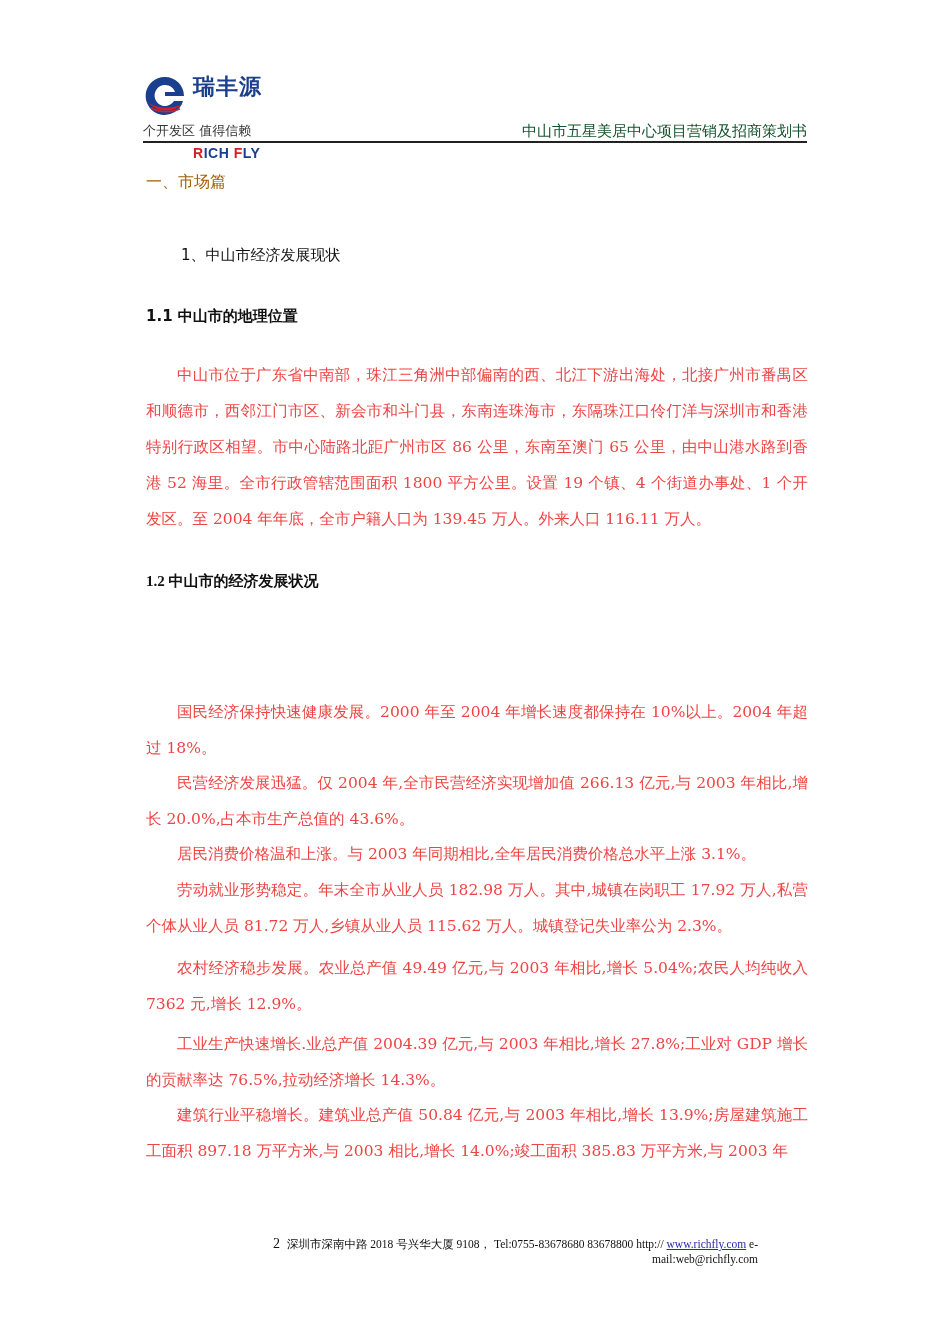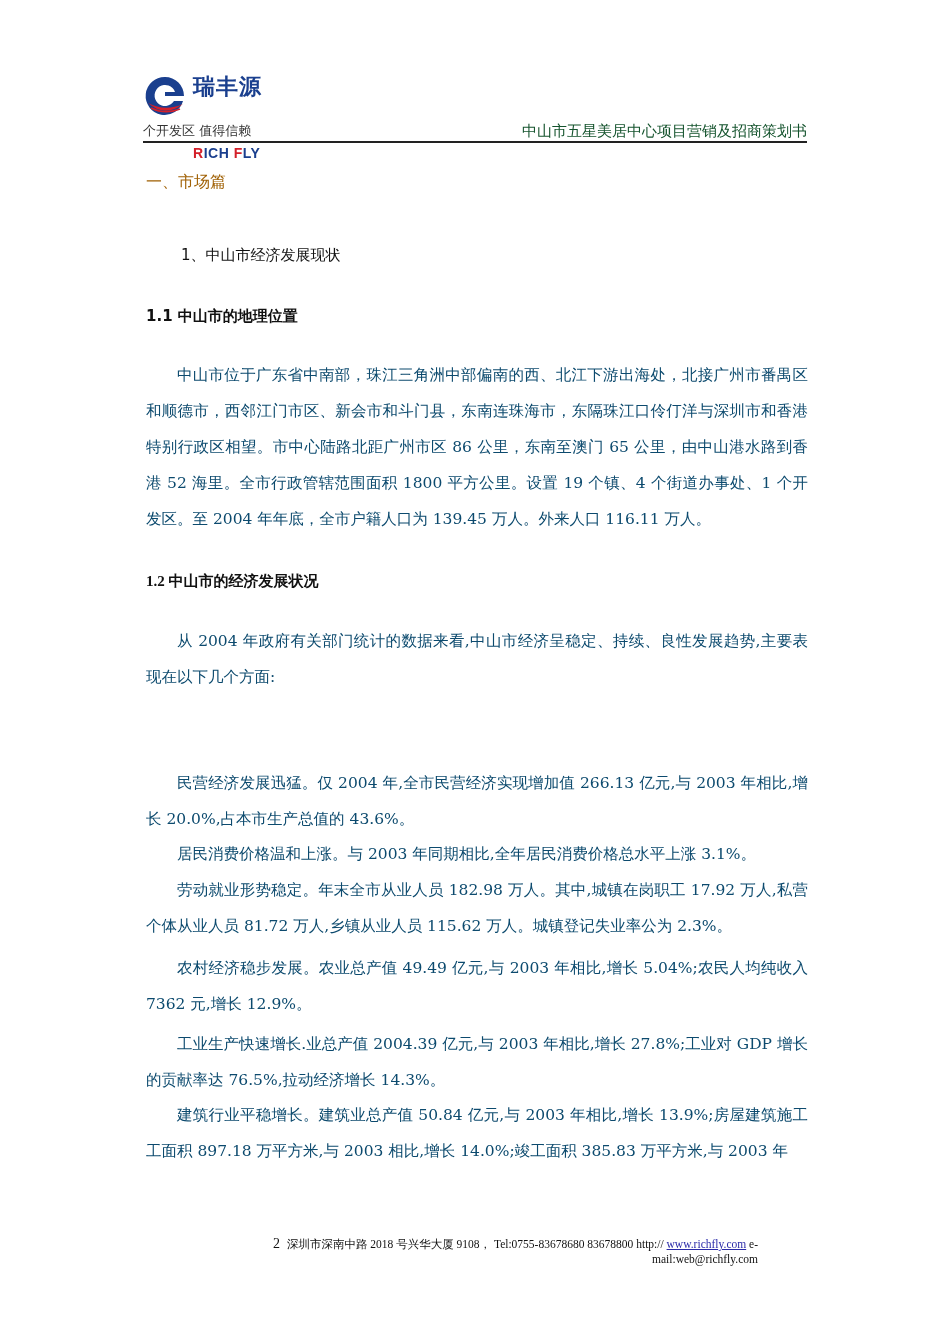--- a/index.html
+++ b/index.html
@@ -23,21 +23,21 @@
   .header-rule { position: absolute; left: 0; top: 71px; width: 664px; height: 1.5px; background: #222; }
 
   
   .h1 { position: absolute; left: 146px; top: 172px; font-family: "DejaVu Sans", sans-serif;
         font-size: 16px; font-weight: normal; color: #a16207; }
   .h2 { position: absolute; left: 146px; top: 246px; font-family: "DejaVu Sans", sans-serif;
         font-size: 15px; color: #111; margin-left: 35px; }
   .h3 { position: absolute; left: 146px; font-family: "DejaVu Sans", sans-serif;
         font-size: 15px; font-weight: bold; color: #111; }
   .para { position: absolute; left: 146px; width: 662px; font-size: 15.5px; line-height: 36px;
-          text-indent: 31px; text-align: justify; color: #0c4a6e; margin: 0; }
+          text-indent: 31px; text-align: justify; color: #ef4444; margin: 0; }
 
   
   .footer { position: absolute; left: 248px; top: 1236px; width: 510px; font-size: 11.5px;
             line-height: 15px; color: #111; font-family: "Liberation Serif", serif; text-align: right; }
   .footer .pn { font-size: 14px; margin-right: 4px; }
   .footer a { color: #2a2aa8; text-decoration: underline; }
 </style>
 </head>
 <body>
 
@@ -57,21 +57,21 @@
     <div class="doc-title">中山市五星美居中心项目营销及招商策划书</div>
     <div class="header-rule"></div>
   </div>
 
   <div class="h1">一、市场篇</div>
   <div class="h2">1、中山市经济发展现状</div>
   <div class="h3" style="top:307px;">1.1 中山市的地理位置</div>
   <p class="para" style="top:357px;">中山市位于广东省中南部，珠江三角洲中部偏南的西、北江下游出海处，北接广州市番禺区和顺德市，西邻江门市区、新会市和斗门县，东南连珠海市，东隔珠江口伶仃洋与深圳市和香港特别行政区相望。市中心陆路北距广州市区 86 公里，东南至澳门 65 公里，由中山港水路到香港 52 海里。全市行政管辖范围面积 1800 平方公里。设置 19 个镇、4 个街道办事处、1 个开发区。至 2004 年年底，全市户籍人口为 139.45 万人。外来人口 116.11 万人。</p>
 
   <div class="h3" style="top:572px;font-family:Liberation Serif, serif;">1.2 中山市的经济发展状况</div>
-  <p class="para" style="top:623px;">从 2004 年政府有关部门统计的数据来看,中山市经济呈稳定、持续、良性发展趋势,主要表现在以下几个方面:</p>
+  <p class="para" style="top:694px;">国民经济保持快速健康发展。2000 年至 2004 年增长速度都保持在 10%以上。2004 年超过 18%。</p>
   <p class="para" style="top:765px;">民营经济发展迅猛。仅 2004 年,全市民营经济实现增加值 266.13 亿元,与 2003 年相比,增长 20.0%,占本市生产总值的 43.6%。</p>
   <p class="para" style="top:836px;">居民消费价格温和上涨。与 2003 年同期相比,全年居民消费价格总水平上涨 3.1%。</p>
   <p class="para" style="top:872px;">劳动就业形势稳定。年末全市从业人员 182.98 万人。其中,城镇在岗职工 17.92 万人,私营个体从业人员 81.72 万人,乡镇从业人员 115.62 万人。城镇登记失业率公为 2.3%。</p>
   <p class="para" style="top:950px;">农村经济稳步发展。农业总产值 49.49 亿元,与 2003 年相比,增长 5.04%;农民人均纯收入 7362 元,增长 12.9%。</p>
   <p class="para" style="top:1026px;">工业生产快速增长.业总产值 2004.39 亿元,与 2003 年相比,增长 27.8%;工业对 GDP 增长的贡献率达 76.5%,拉动经济增长 14.3%。</p>
   <p class="para" style="top:1097px;">建筑行业平稳增长。建筑业总产值 50.84 亿元,与 2003 年相比,增长 13.9%;房屋建筑施工工面积 897.18 万平方米,与 2003 相比,增长 14.0%;竣工面积 385.83 万平方米,与 2003 年</p>
 
   <div class="footer">
     <span class="pn">2</span>
     <span>深圳市深南中路 2018 号兴华大厦 9108，</span>

